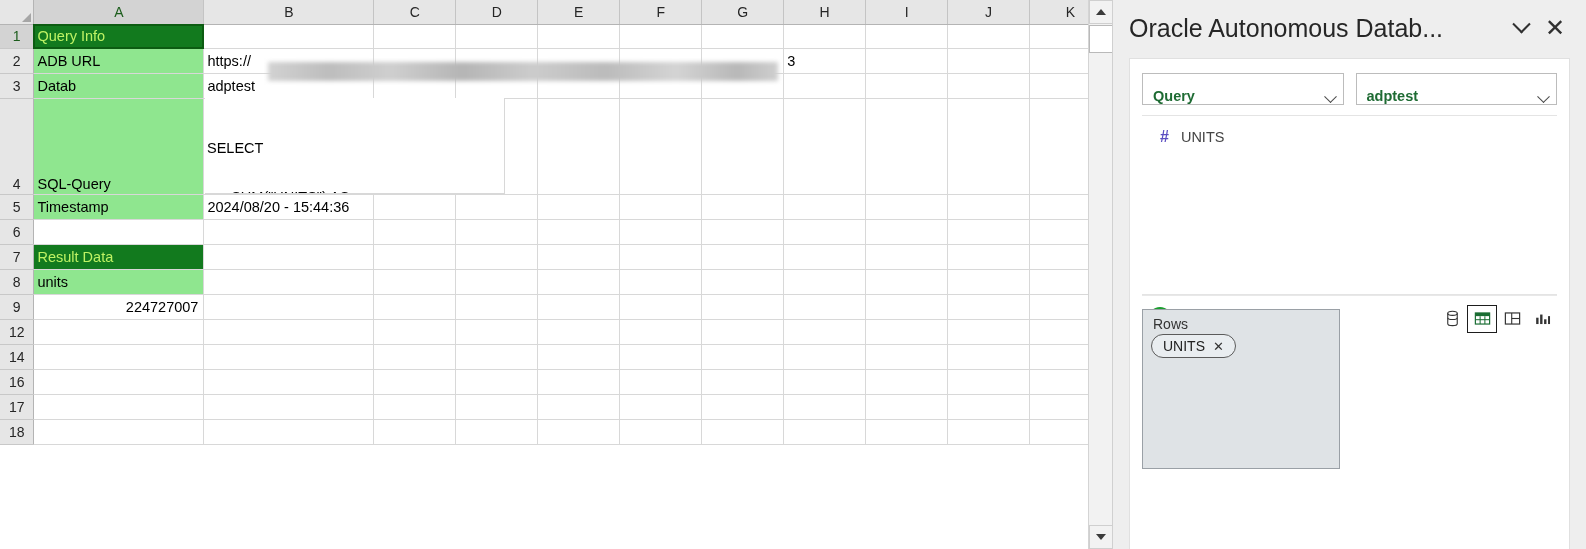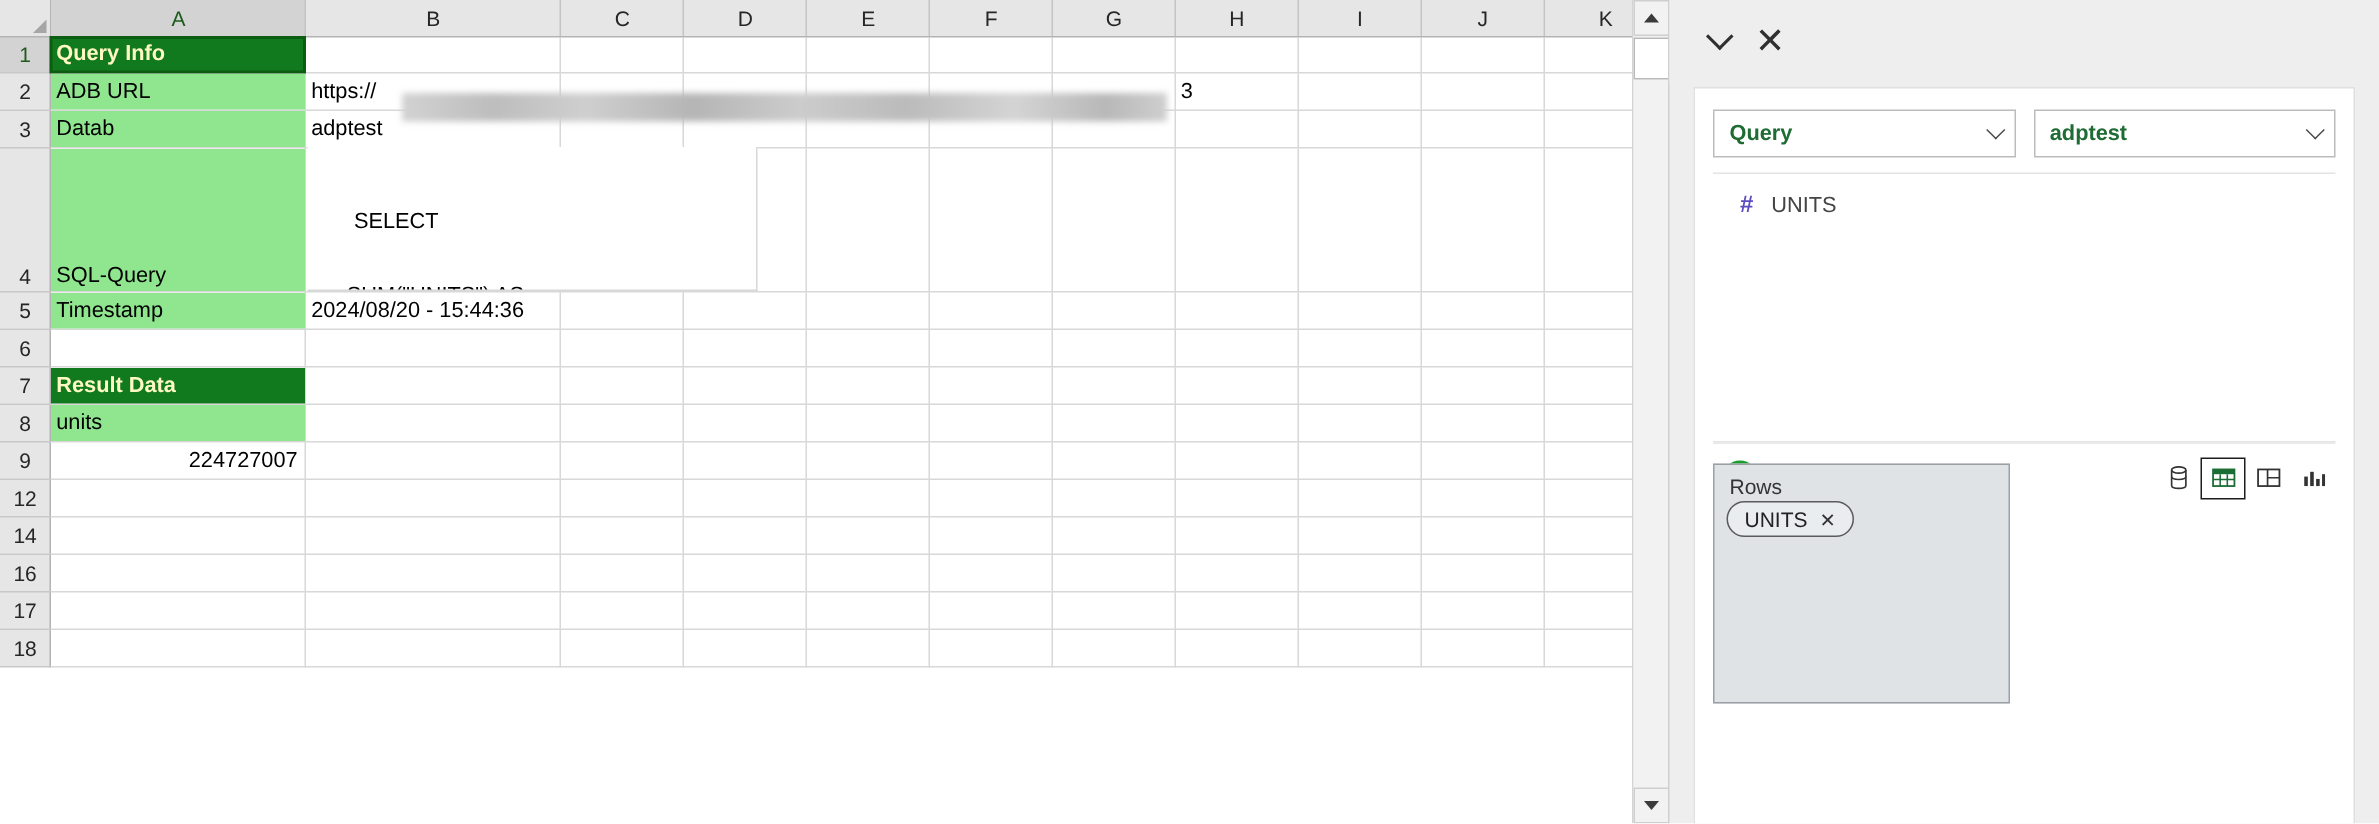--- a/index.html
+++ b/index.html
@@ -65,21 +65,21 @@
     border-bottom: 1px solid #d8d8d8;
     font-size: 14.5px;
     color: #000000;
     padding: 0 3px;
     vertical-align: middle;
     white-space: nowrap;
     overflow: visible;
     position: relative;
   }
   .cell.num { text-align: right; padding-right: 5px; }
-  .hdr-dark { background: #127a1e; color: #fef9c3; font-weight: bold; }
+  .hdr-dark { background: #127a1e; color: #bef264; font-weight: normal; }
   .hdr-light { background: #8fe68f; color: #000000; }
 
   
   .sel-cell::after {
     content: "";
     position: absolute;
     left: -1px; top: -1px; right: -1px; bottom: -1px;
     border: 2px solid #0c5c12;
     pointer-events: none;
   }
@@ -93,21 +93,21 @@
     font-size: 14.5px;
     line-height: 24.5px;
     color: #000000;
     overflow: hidden;
     z-index: 3;
     border-bottom: 1px solid #d8d8d8;
     border-right: 1px solid #d8d8d8;
     white-space: pre;
     padding-left: 2px;
   }
-  #sql-overflow .clip-top { margin-top: -11px; display: block; margin-left: 29px; }
+  #sql-overflow .clip-top { margin-top: -11px; display: block; }
 
   
   #url-redaction {
     position: absolute;
     left: 268px; top: 62px;
     width: 510px; height: 19px;
     background: linear-gradient(90deg,#d2d2d2 0%,#bdbdbd 12%,#cfcfcf 24%,#b5b5b5 38%,
       #cccccc 52%,#bbbbbb 66%,#d4d4d4 80%,#b8b8b8 92%,#cfcfcf 100%);
     filter: blur(2.2px);
     z-index: 4;
@@ -184,21 +184,21 @@
   }
   #selectors {
     display: flex; gap: 12px;
     padding: 14px 12px 10px 12px;
   }
   .sel-box {
     flex: 1;
     height: 32px;
     border: 1px solid #bcbcbc;
     background: #ffffff;
-    display: flex; align-items: center;
+    display: flex; align-items: flex-end;
     padding: 0 8px 0 10px;
     position: relative;
   }
   .sel-text {
     flex: 1;
     font-size: 14.5px;
     color: #1e6b33;
     font-weight: bold;
     white-space: nowrap;
   }
@@ -539,20 +539,21 @@
       <div id="sb-thumb"></div>
       <div class="sb-btn" id="sb-down">
         <span class="sb-arrow-down"></span>
       </div>
     </div>
   </div>
 
   <div id="pane">
 
     <div id="pane-header">
+      <div id="pane-title">Oracle Autonomous Datab...</div>
       <div class="pane-hdr-btn">
         <span class="chev-dn"></span>
       </div>
       <div class="pane-hdr-btn">
         <span class="x-glyph">✕</span>
       </div>
     </div>
 
     <div id="pane-body">
 

